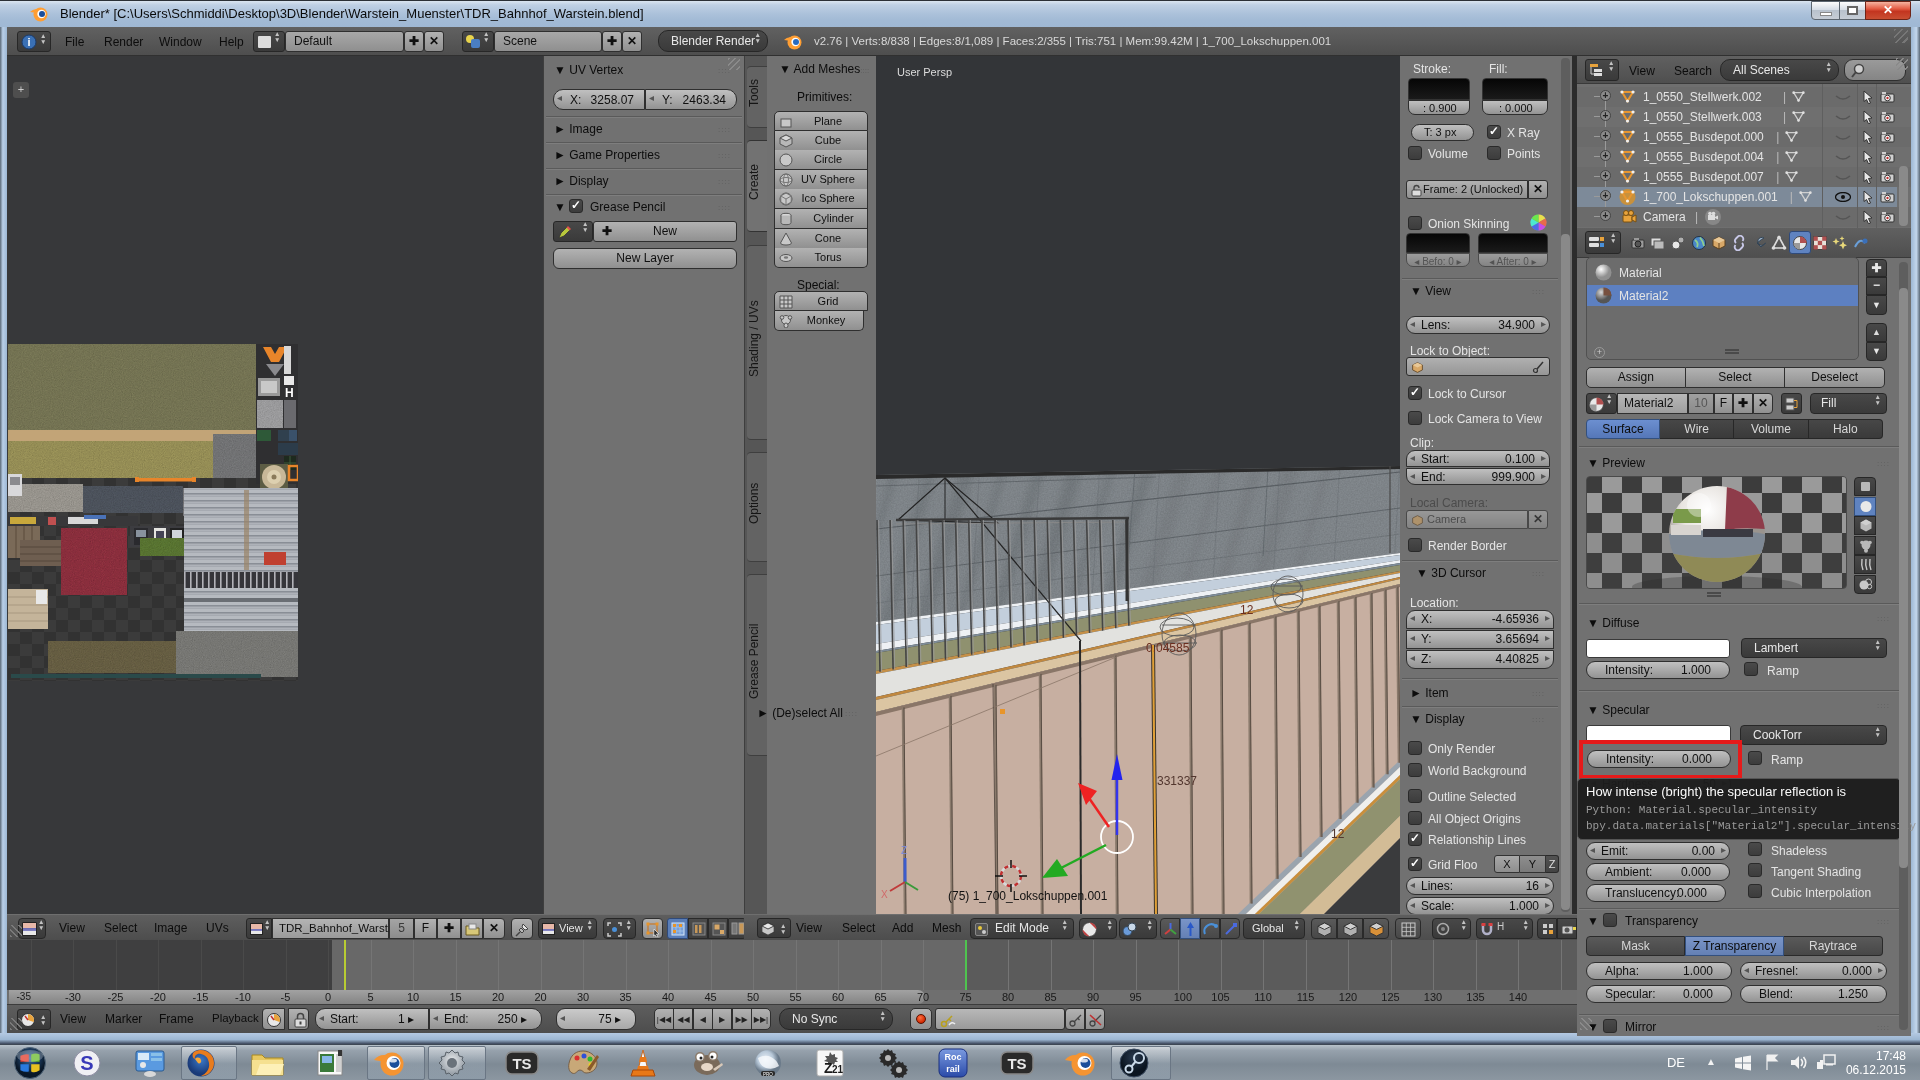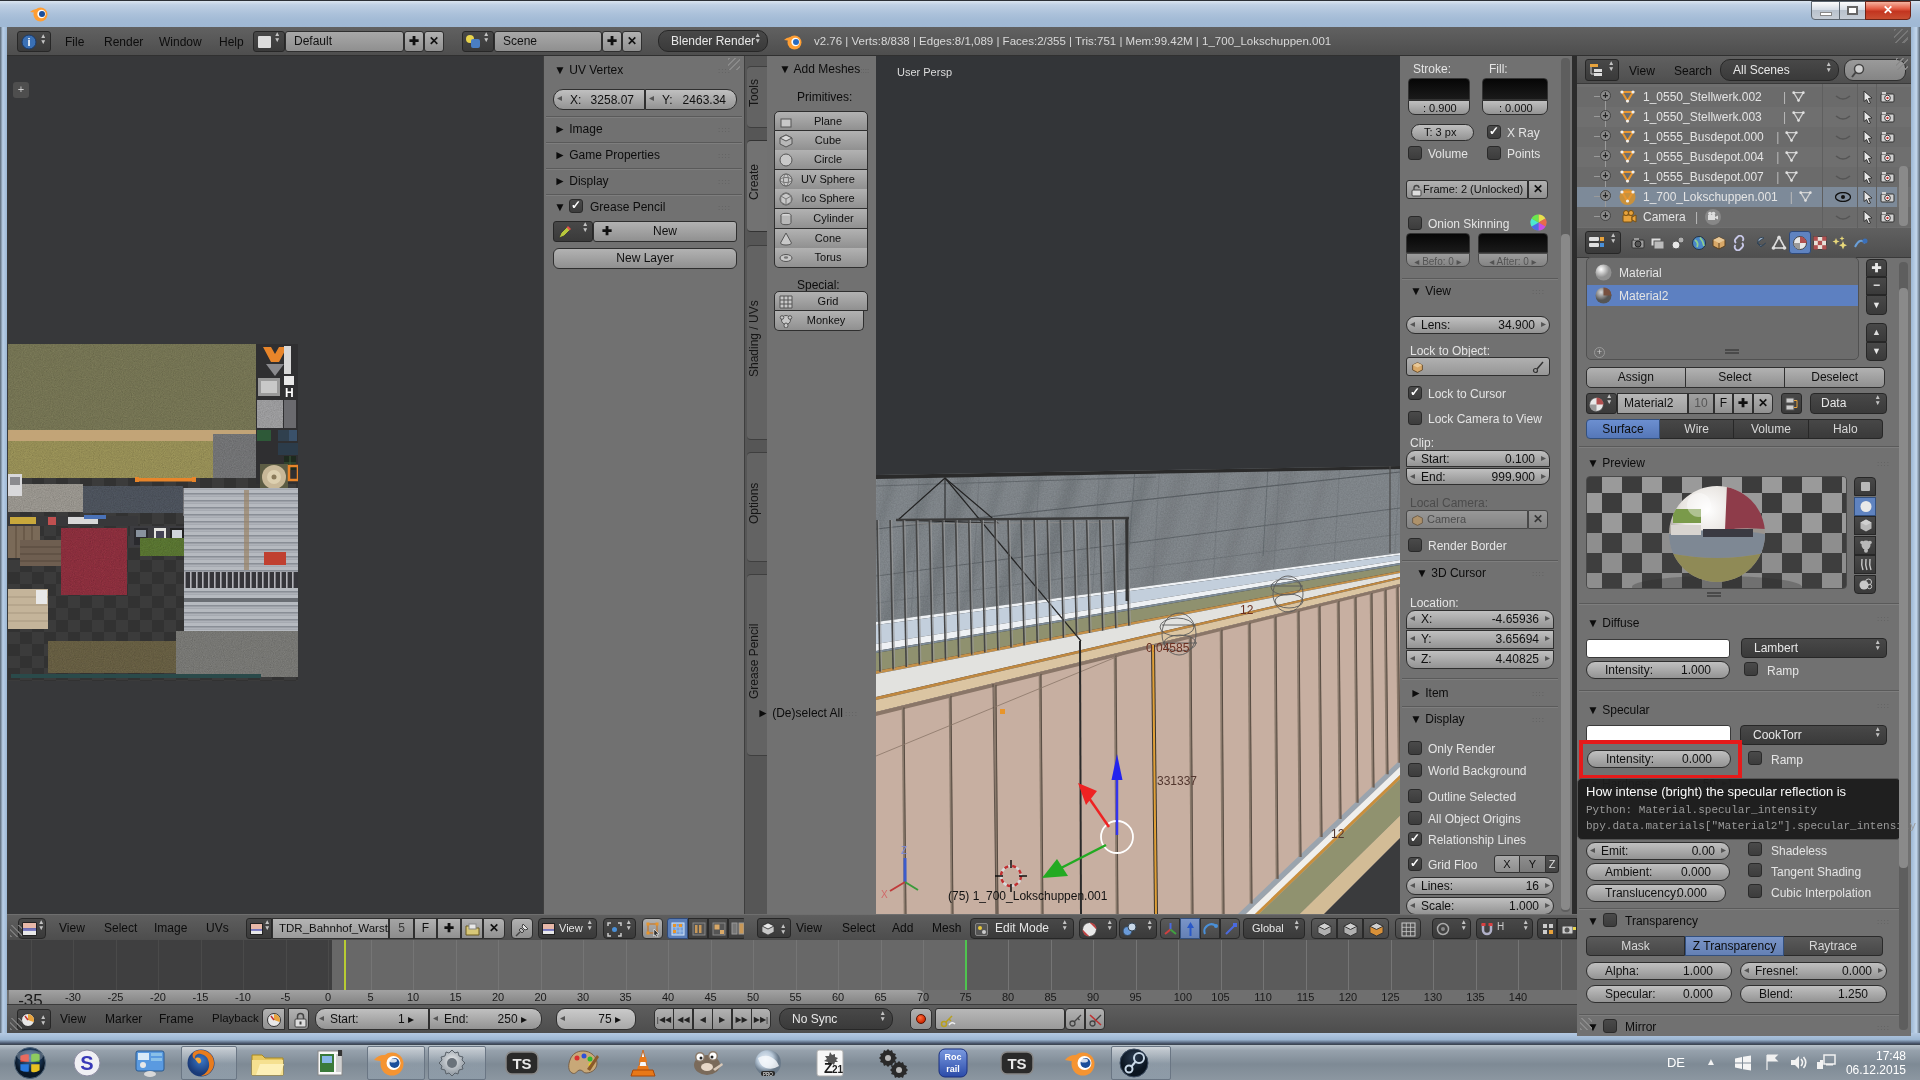--- a/index.html
+++ b/index.html
@@ -20,20 +20,21 @@
 .vtab{position:absolute;writing-mode:vertical-rl;transform:rotate(180deg);font-size:12px;color:#151515;text-align:center;border:1px solid #3f3f3f;border-right:none;border-radius:0 4px 4px 0}
 </style></head><body>
 
 <div class="abs" id="titlebar" style="left:0;top:0;width:1920px;height:27px;background:linear-gradient(#dae5f0 0%,#bfd0e4 15%,#abc1da 50%,#a2bad5 75%,#9fb8d4 100%);border-top:1px solid #2b3036">
  <svg class="abs" style="left:29px;top:4px" width="20" height="18" viewBox="0 0 20 18">
   <path d="M1 7 Q5 3 10 5 L8 8 Z" fill="#ff9e33"></path>
   <circle cx="11.5" cy="9.5" r="7" fill="#ff9e33"></circle>
   <circle cx="12.5" cy="9" r="4.2" fill="#fff"></circle>
   <circle cx="13" cy="9" r="3" fill="#1b4e9b"></circle>
  </svg>
+ <div class="abs" style="left:60px;top:5px;font-size:13px;color:#0a0a0a">Blender* [C:\Users\Schmiddi\Desktop\3D\Blender\Warstein_Muenster\TDR_Bahnhof_Warstein.blend]</div>
 
  <div class="abs" style="left:1811px;top:0;width:29px;height:19px;background:linear-gradient(#fdfdfd,#d6dde6 45%,#b8c2cd 50%,#c6cdd6);border:1px solid #5c6670;border-radius:0 0 0 4px">
       <div class="abs" style="left:8px;top:10px;width:12px;height:4px;background:#fff;border:1px solid #888"></div>
     </div>
  <div class="abs" style="left:1839px;top:0;width:27px;height:19px;background:linear-gradient(#fdfdfd,#d6dde6 45%,#b8c2cd 50%,#c6cdd6);border:1px solid #5c6670">
       <div class="abs" style="left:7px;top:4px;width:11px;height:9px;border:2px solid #666;background:#fff"></div>
     </div>
  <div class="abs" style="left:1865px;top:0;width:46px;height:19px;background:linear-gradient(#f5b3a0 0%,#e35b43 40%,#c33520 55%,#c94e32 100%);border:1px solid #6e2417;border-radius:0 0 4px 0;color:#fff;font-weight:bold;text-align:center;font-size:12px;line-height:17px">✕</div>
 </div>
 
@@ -953,21 +954,21 @@
       <div class="btn" style="left:137px;top:165px;width:19px;height:21px;border-radius:0"><span style="line-height:19px">F</span></div>
       <div class="btn" style="left:156px;top:165px;width:20px;height:21px;border-radius:0;font-weight:bold"><span style="line-height:19px">✚</span></div>
       <div class="btn" style="left:176px;top:165px;width:20px;height:21px;border-radius:0 4px 4px 0;font-weight:bold"><span style="line-height:19px">✕</span></div>
       <div class="dk" style="left:204px;top:165px;width:21px;height:21px">
         <svg class="abs" style="left:3px;top:3px" width="14" height="14">
           <rect x="1" y="1" width="8" height="5" fill="#ccc" stroke="#555"></rect>
           <rect x="1" y="8" width="8" height="5" fill="#ccc" stroke="#555"></rect>
           <path d="M9 3.5 H12 V10.5 H9" fill="none" stroke="#e8a33c"></path>
         </svg>
       </div>
-      <div class="dk" style="left:233px;top:165px;width:77px;height:21px;border-radius:4px"><span style="margin-left:10px;line-height:19px">Data</span><span class="abs" style="right:5px;top:0px;color:#c4c4c4;font-size:6.5px;line-height:6px">▲<br>▼</span></div>
+      <div class="dk" style="left:233px;top:165px;width:77px;height:21px;border-radius:4px"><span style="margin-left:10px;line-height:19px">Fill</span><span class="abs" style="right:5px;top:0px;color:#c4c4c4;font-size:6.5px;line-height:6px">▲<br>▼</span></div>
       <div class="abs" style="left:9px;top:191px;width:74px;height:20px;background:linear-gradient(#6c8fd0,#5577b8);border:1px solid #33507e;border-radius:4px 0 0 4px;text-align:center;color:#0c0c0c;font-size:12px;line-height:18px">Surface</div>
       <div class="abs" style="left:83px;top:191px;width:74.3px;height:20px;background:linear-gradient(#474747,#3a3a3a);border:1px solid #272727;border-left:none;text-align:center;color:#d8d8d8;font-size:12px;line-height:18px">Wire</div>
       <div class="abs" style="left:157.3px;top:191px;width:74.3px;height:20px;background:linear-gradient(#474747,#3a3a3a);border:1px solid #272727;border-left:none;text-align:center;color:#d8d8d8;font-size:12px;line-height:18px">Volume</div>
       <div class="abs" style="left:231.6px;top:191px;width:74.3px;height:20px;background:linear-gradient(#474747,#3a3a3a);border:1px solid #272727;border-left:none;border-radius:0 4px 4px 0;text-align:center;color:#d8d8d8;font-size:12px;line-height:18px">Halo</div>
       <div class="abs" style="left:2px;top:218px;width:329px;height:2px;border-top:1px solid #5a5a5a;border-bottom:1px solid #7e7e7e"></div>
       <div class="phead" style="left:10px;top:228px">▼ Preview</div>
       <div class="dots" style="left:300px;top:231px">::::</div>
       <div id="matprev" class="abs" style="left:9px;top:248px;width:261px;height:113px;border-radius:4px;border:1px solid #4a4a4a;overflow:hidden"><svg width="261" height="113" viewBox="0 0 261 113">
           <rect width="261" height="113" fill="#4a4a4a"></rect>
           <rect x="-5" y="-4" width="20" height="20" fill="#3c3c3c" opacity="1"></rect>
@@ -1438,21 +1439,21 @@
       <div class="abs" style="left:1426px;top:0;width:1px;height:50px;background:#757575"></div>
       <div class="abs" style="left:1468.5px;top:0;width:1px;height:50px;background:#757575"></div>
       <div class="abs" style="left:1511px;top:0;width:1px;height:50px;background:#757575"></div>
       <div class="abs" style="left:1553.5px;top:0;width:1px;height:50px;background:#757575"></div>
     </div>
  <div class="abs" style="left:337px;top:0;width:2px;height:50px;background:#b8cc33"></div>
  <div class="abs" style="left:958px;top:0;width:2px;height:50px;background:#4fc44f"></div>
  <div class="abs" style="left:0;top:50px;width:1570px;height:14px;background:#6f6f6f" id="tlscale">
   <div class="abs" style="left:2px;top:0px;width:916px;height:14px;background:linear-gradient(#a2a2a2,#848484);border-radius:0 7px 7px 0"></div>
   <div id="tlnums">
-        <div class="abs" style="left:9.5px;top:1px;width:28px;text-align:center;font-size:17px;color:#1a1a1a">-35</div>
+        <div class="abs" style="left:9.5px;top:1px;width:28px;font-size:10px;color:#1a1a1a">-35</div>
         <div class="abs" style="left:52px;top:1px;width:28px;text-align:center;font-size:11px;color:#1a1a1a">-30</div>
         <div class="abs" style="left:94.5px;top:1px;width:28px;text-align:center;font-size:11px;color:#1a1a1a">-25</div>
         <div class="abs" style="left:137px;top:1px;width:28px;text-align:center;font-size:11px;color:#1a1a1a">-20</div>
         <div class="abs" style="left:179.5px;top:1px;width:28px;text-align:center;font-size:11px;color:#1a1a1a">-15</div>
         <div class="abs" style="left:222px;top:1px;width:28px;text-align:center;font-size:11px;color:#1a1a1a">-10</div>
         <div class="abs" style="left:264.5px;top:1px;width:28px;text-align:center;font-size:11px;color:#1a1a1a">-5</div>
         <div class="abs" style="left:307px;top:1px;width:28px;text-align:center;font-size:11px;color:#1a1a1a">0</div>
         <div class="abs" style="left:349.5px;top:1px;width:28px;text-align:center;font-size:11px;color:#1a1a1a">5</div>
         <div class="abs" style="left:392px;top:1px;width:28px;text-align:center;font-size:11px;color:#1a1a1a">10</div>
         <div class="abs" style="left:434.5px;top:1px;width:28px;text-align:center;font-size:11px;color:#1a1a1a">15</div>

